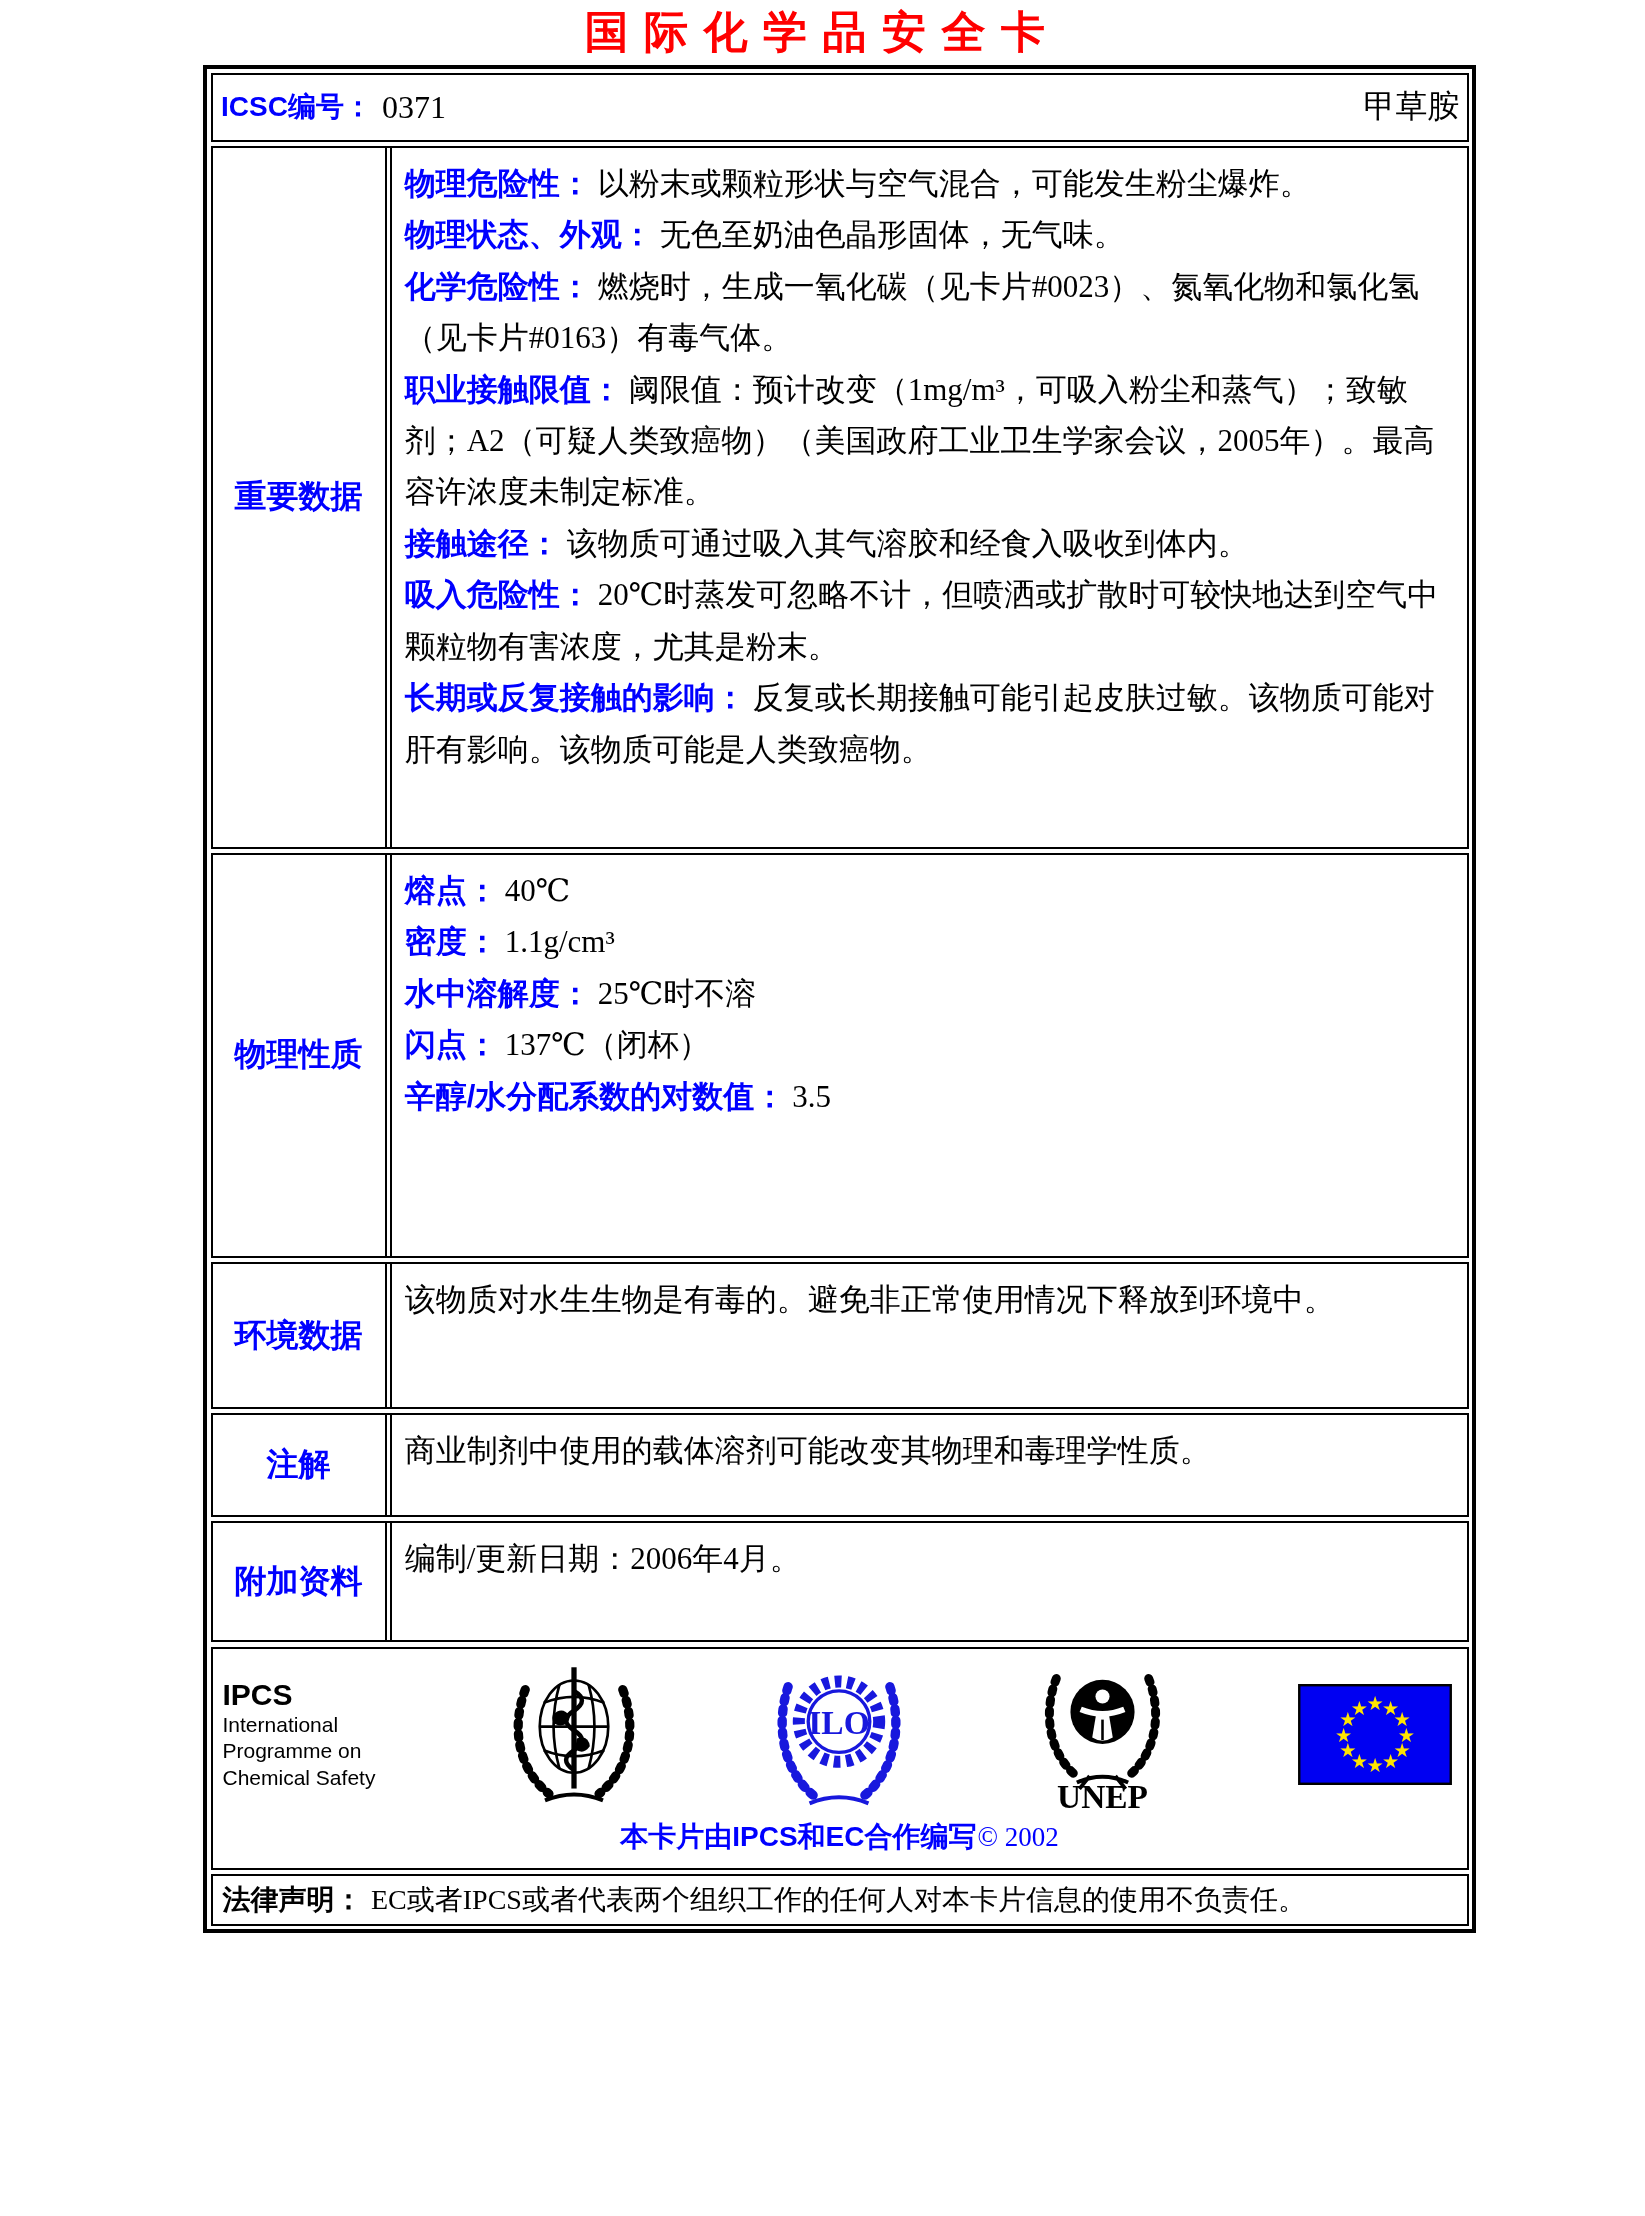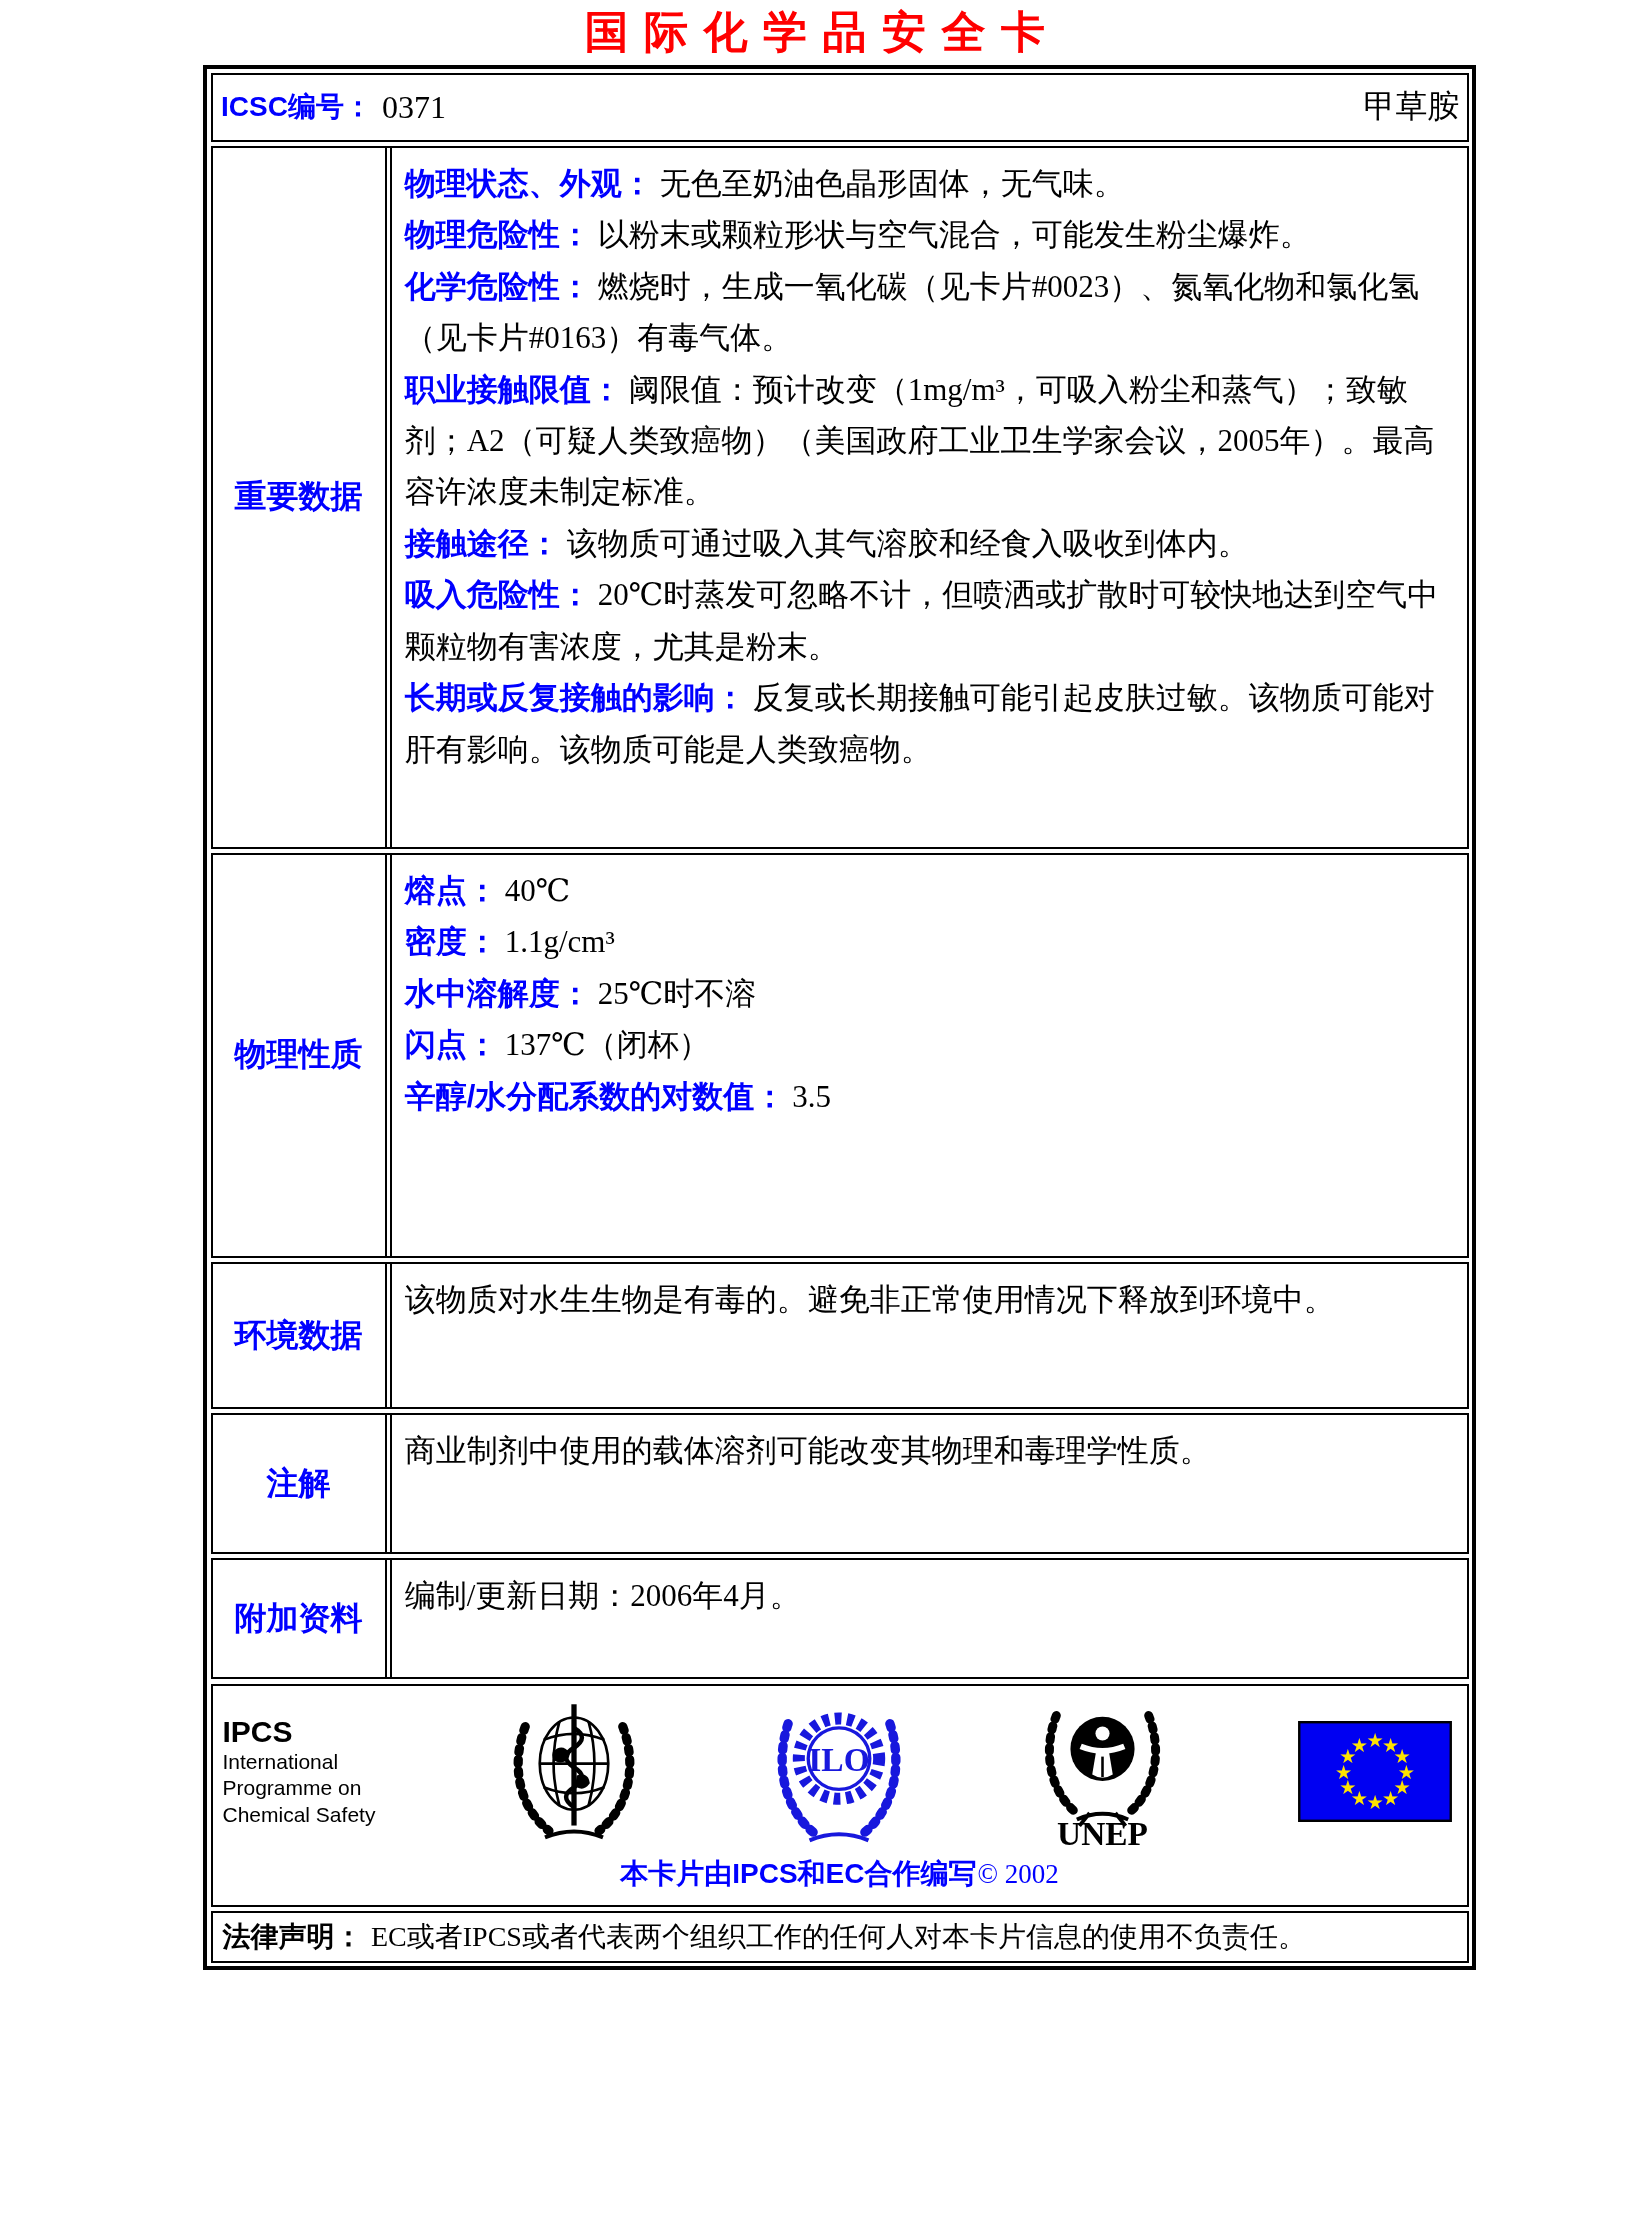--- a/index.html
+++ b/index.html
@@ -19,21 +19,21 @@
 
   .card{margin-left:203px;width:1258px;border:4.2px solid var(--ink);padding:3.5px;background:#fff;}
 
   .row{border:2.8px solid var(--ink);margin-top:4.2px;display:flex;box-sizing:border-box;background:#fff;overflow:hidden;}
   .row:first-child{margin-top:0;}
 
   .r-header{height:69px;align-items:center;justify-content:space-between;padding:0 7px 0 8.5px;}
   .r-important{height:703px;}
   .r-physical{height:405px;}
   .r-env{height:147px;}
-  .r-notes{height:141px;}
+  .r-notes{height:104px;}
   .r-extra{height:121px;}
   .r-logos{height:223px;flex-direction:column;}
   .r-legal{height:52px;align-items:center;padding:0 10px;}
 
   .hdr-left{display:flex;align-items:center;}
   .hdr-label{font-family:var(--sans);font-weight:bold;font-size:28px;color:var(--blue);margin-right:10px;}
   .hdr-value{font-size:32px;}
   .hdr-chem{font-size:32px;}
 
   .label-cell{
@@ -79,22 +79,22 @@
     <div class="hdr-left">
       <span class="hdr-label">ICSC编号：</span>
       <span class="hdr-value">0371</span>
     </div>
     <div class="hdr-chem">甲草胺</div>
   </div>
 
   <div class="row r-important">
     <div class="label-cell">重要数据</div>
     <div class="content-cell">
+      <div><span class="inline-label">物理危险性：</span><span>以粉末或颗粒形状与空气混合，可能发生粉尘爆炸。</span></div>
       <div><span class="inline-label">物理状态、外观：</span><span>无色至奶油色晶形固体，无气味。</span></div>
-      <div><span class="inline-label">物理危险性：</span><span>以粉末或颗粒形状与空气混合，可能发生粉尘爆炸。</span></div>
       <div><span class="inline-label">化学危险性：</span><span>燃烧时，生成一氧化碳（见卡片#0023）、氮氧化物和氯化氢（见卡片#0163）有毒气体。</span></div>
       <div><span class="inline-label">职业接触限值：</span><span>阈限值：预计改变（1mg/m³，可吸入粉尘和蒸气）；致敏剂；A2（可疑人类致癌物）（美国政府工业卫生学家会议，2005年）。最高容许浓度未制定标准。</span></div>
       <div><span class="inline-label">接触途径：</span><span>该物质可通过吸入其气溶胶和经食入吸收到体内。</span></div>
       <div><span class="inline-label">吸入危险性：</span><span>20℃时蒸发可忽略不计，但喷洒或扩散时可较快地达到空气中颗粒物有害浓度，尤其是粉末。</span></div>
       <div><span class="inline-label">长期或反复接触的影响：</span><span>反复或长期接触可能引起皮肤过敏。该物质可能对肝有影响。该物质可能是人类致癌物。</span></div>
     </div>
   </div>
 
   <div class="row r-physical">
     <div class="label-cell">物理性质</div>

